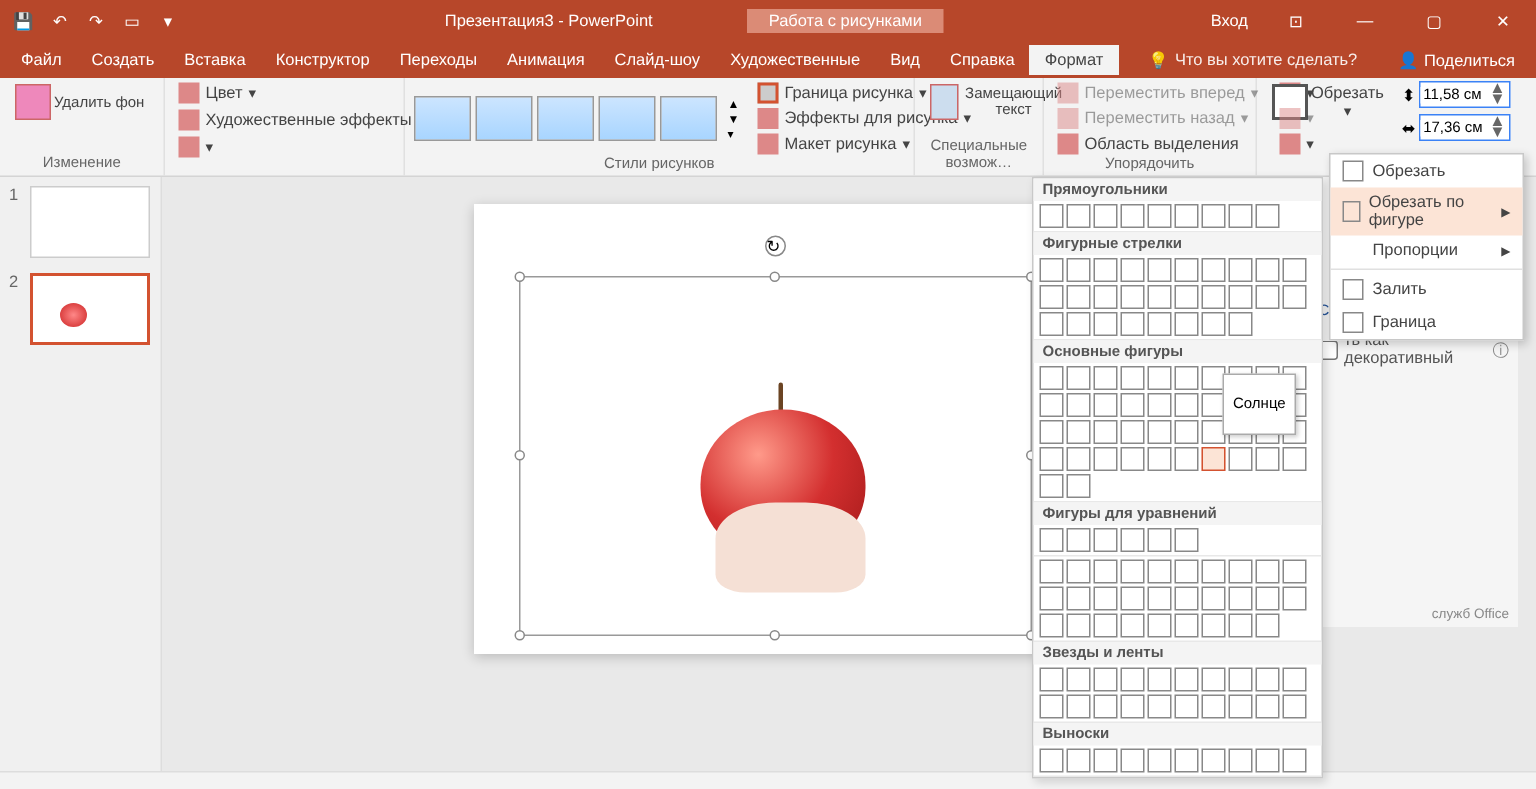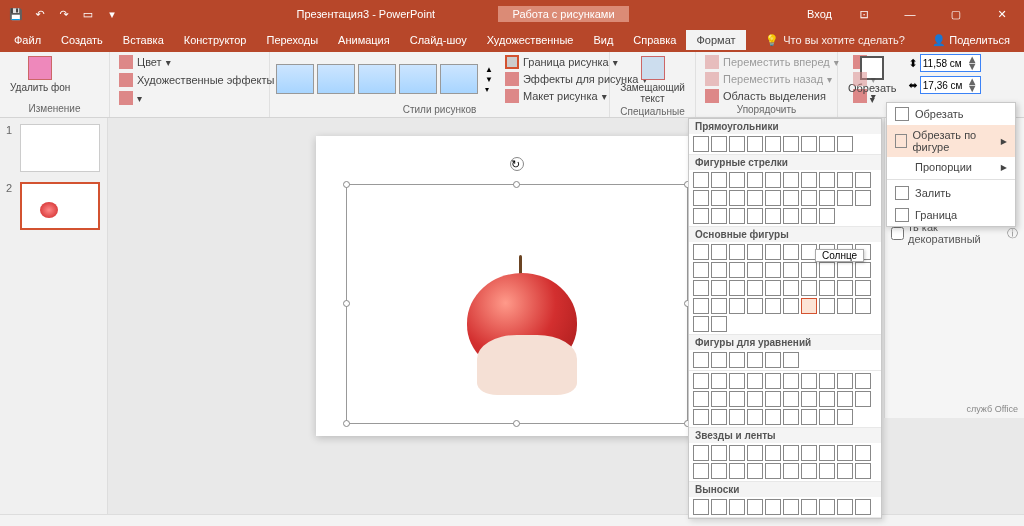--- a/index.html
+++ b/index.html
@@ -15,21 +15,21 @@
 .tabbar{height:24px;background:#b7472a;display:flex;align-items:center;color:#fff;padding:0 4px}
 .tabbar .tab{padding:4px 10px;cursor:pointer;font-size:11px}
 .tabbar .tab.active{background:#f3f3f3;color:#444}
 .tabbar .tell{margin-left:20px;display:flex;align-items:center;gap:4px;opacity:.9}
 .tabbar .spacer{flex:1}
 .tabbar .share{padding:4px 10px}
 .ribbon{height:66px;background:#f3f3f3;border-bottom:1px solid #d4d4d4;display:flex;position:relative}
 .rgroup{border-right:1px solid #e0e0e0;padding:2px 6px;display:flex;flex-direction:column;height:100%}
 .rgroup .gbody{flex:1;display:flex;align-items:flex-start;gap:4px}
 .rgroup .glabel{text-align:center;color:#666;font-size:10px;padding-bottom:1px}
-.bigbtn{display:flex;flex-direction:column;align-items:center;gap:2px;padding:2px 4px;cursor:pointer}
+.bigbtn{display:flex;align-items:center;gap:2px;padding:2px 4px;cursor:pointer}
 .bigbtn .ic{width:24px;height:24px;background:#d88;border:1px solid #c66}
 .bigbtn .lbl{font-size:10px;text-align:center;color:#444}
 .smbtn{display:flex;align-items:center;gap:4px;padding:1px 3px;cursor:pointer;font-size:10px;color:#444;white-space:nowrap}
 .smbtn .ic{width:14px;height:14px;background:#d88;flex-shrink:0}
 .preset{width:38px;height:30px;background:linear-gradient(#cce5ff,#a8d5ff);border:1px solid #999;cursor:pointer}
 .vcol{display:flex;flex-direction:column;gap:1px}
 .workspace{display:flex;height:calc(100% - 130px)}
 .thumbs{width:108px;background:#f0f0f0;border-right:1px solid #ddd;padding:6px}
 .thumb{display:flex;gap:4px;margin-bottom:10px}
 .thumb .num{width:10px;color:#666;font-size:11px}
@@ -45,30 +45,30 @@
 .apple .stem{width:3px;height:22px;background:#6b4423;position:absolute;left:62px;top:0;border-radius:2px}
 .apple .hand{width:100px;height:60px;background:#f5e0d5;position:absolute;bottom:-10px;left:20px;border-radius:40% 40% 20% 20%}
 .statusbar{height:12px;background:#f3f3f3;border-top:1px solid #ddd}
 
 .shapes-panel{position:absolute;left:688px;top:118px;width:194px;background:#fff;border:1px solid #c8c8c8;box-shadow:2px 2px 6px rgba(0,0,0,.15);z-index:50}
 .sp-cat{border-bottom:1px solid #e8e8e8}
 .sp-cat .cat-hdr{background:#f4f4f4;padding:2px 6px;font-weight:600;color:#555;font-size:10px}
 .sp-cat .cat-body{display:flex;flex-wrap:wrap;padding:2px 4px;gap:2px}
 .sp-cat .shp{width:16px;height:16px;border:1px solid #888;cursor:pointer;display:flex;align-items:center;justify-content:center;font-size:10px;color:#666}
 .sp-cat .shp.sel{background:#fce4d6;border-color:#d35230}
-.tooltip{position:absolute;background:#fff;border:1px solid #aaa;padding:0 6px;font-size:10px;box-shadow:1px 1px 3px rgba(0,0,0,.2)}
+.tooltip{position:absolute;background:#fff;border:1px solid #aaa;padding:14px 6px;font-size:10px;box-shadow:1px 1px 3px rgba(0,0,0,.2)}
 
 .crop-menu{position:absolute;left:886px;top:102px;width:130px;background:#fff;border:1px solid #c8c8c8;box-shadow:2px 2px 6px rgba(0,0,0,.2);z-index:60}
 .crop-menu .mi{display:flex;align-items:center;gap:6px;padding:4px 8px;cursor:pointer;font-size:11px;color:#444}
 .crop-menu .mi.active{background:#fce4d6}
 .crop-menu .mi .ic{width:14px;height:14px;border:1px solid #888}
 .crop-menu .mi .arr{margin-left:auto;font-size:8px}
 .crop-menu hr{border:none;border-top:1px solid #e0e0e0;margin:2px 0}
 
-.right-pane{position:absolute;right:0;top:118px;width:140px;height:300px;background:#f5f5f5;border-left:1px solid #ddd;z-index:10;padding:80px 6px 6px}
+.right-pane{position:absolute;right:12px;top:118px;width:140px;height:300px;background:#f5f5f5;border-left:1px solid #ddd;z-index:10;padding:80px 6px 6px}
 .right-pane .rlink{color:#2a579a;font-size:10px;padding:4px 0;cursor:pointer}
 .right-pane .rchk{font-size:10px;padding:4px 0;color:#555;display:flex;align-items:center;gap:4px}
 .spin{display:flex;align-items:center;border:1px solid #3b82f6;background:#fff;height:18px}
 .spin input{border:none;width:44px;font-size:10px;padding:0 2px;outline:none}
 .spin .arrs{display:flex;flex-direction:column;font-size:6px;line-height:7px;padding:0 2px;color:#666}
 </style>
 </head>
 <body>
 
 <div class="titlebar">

